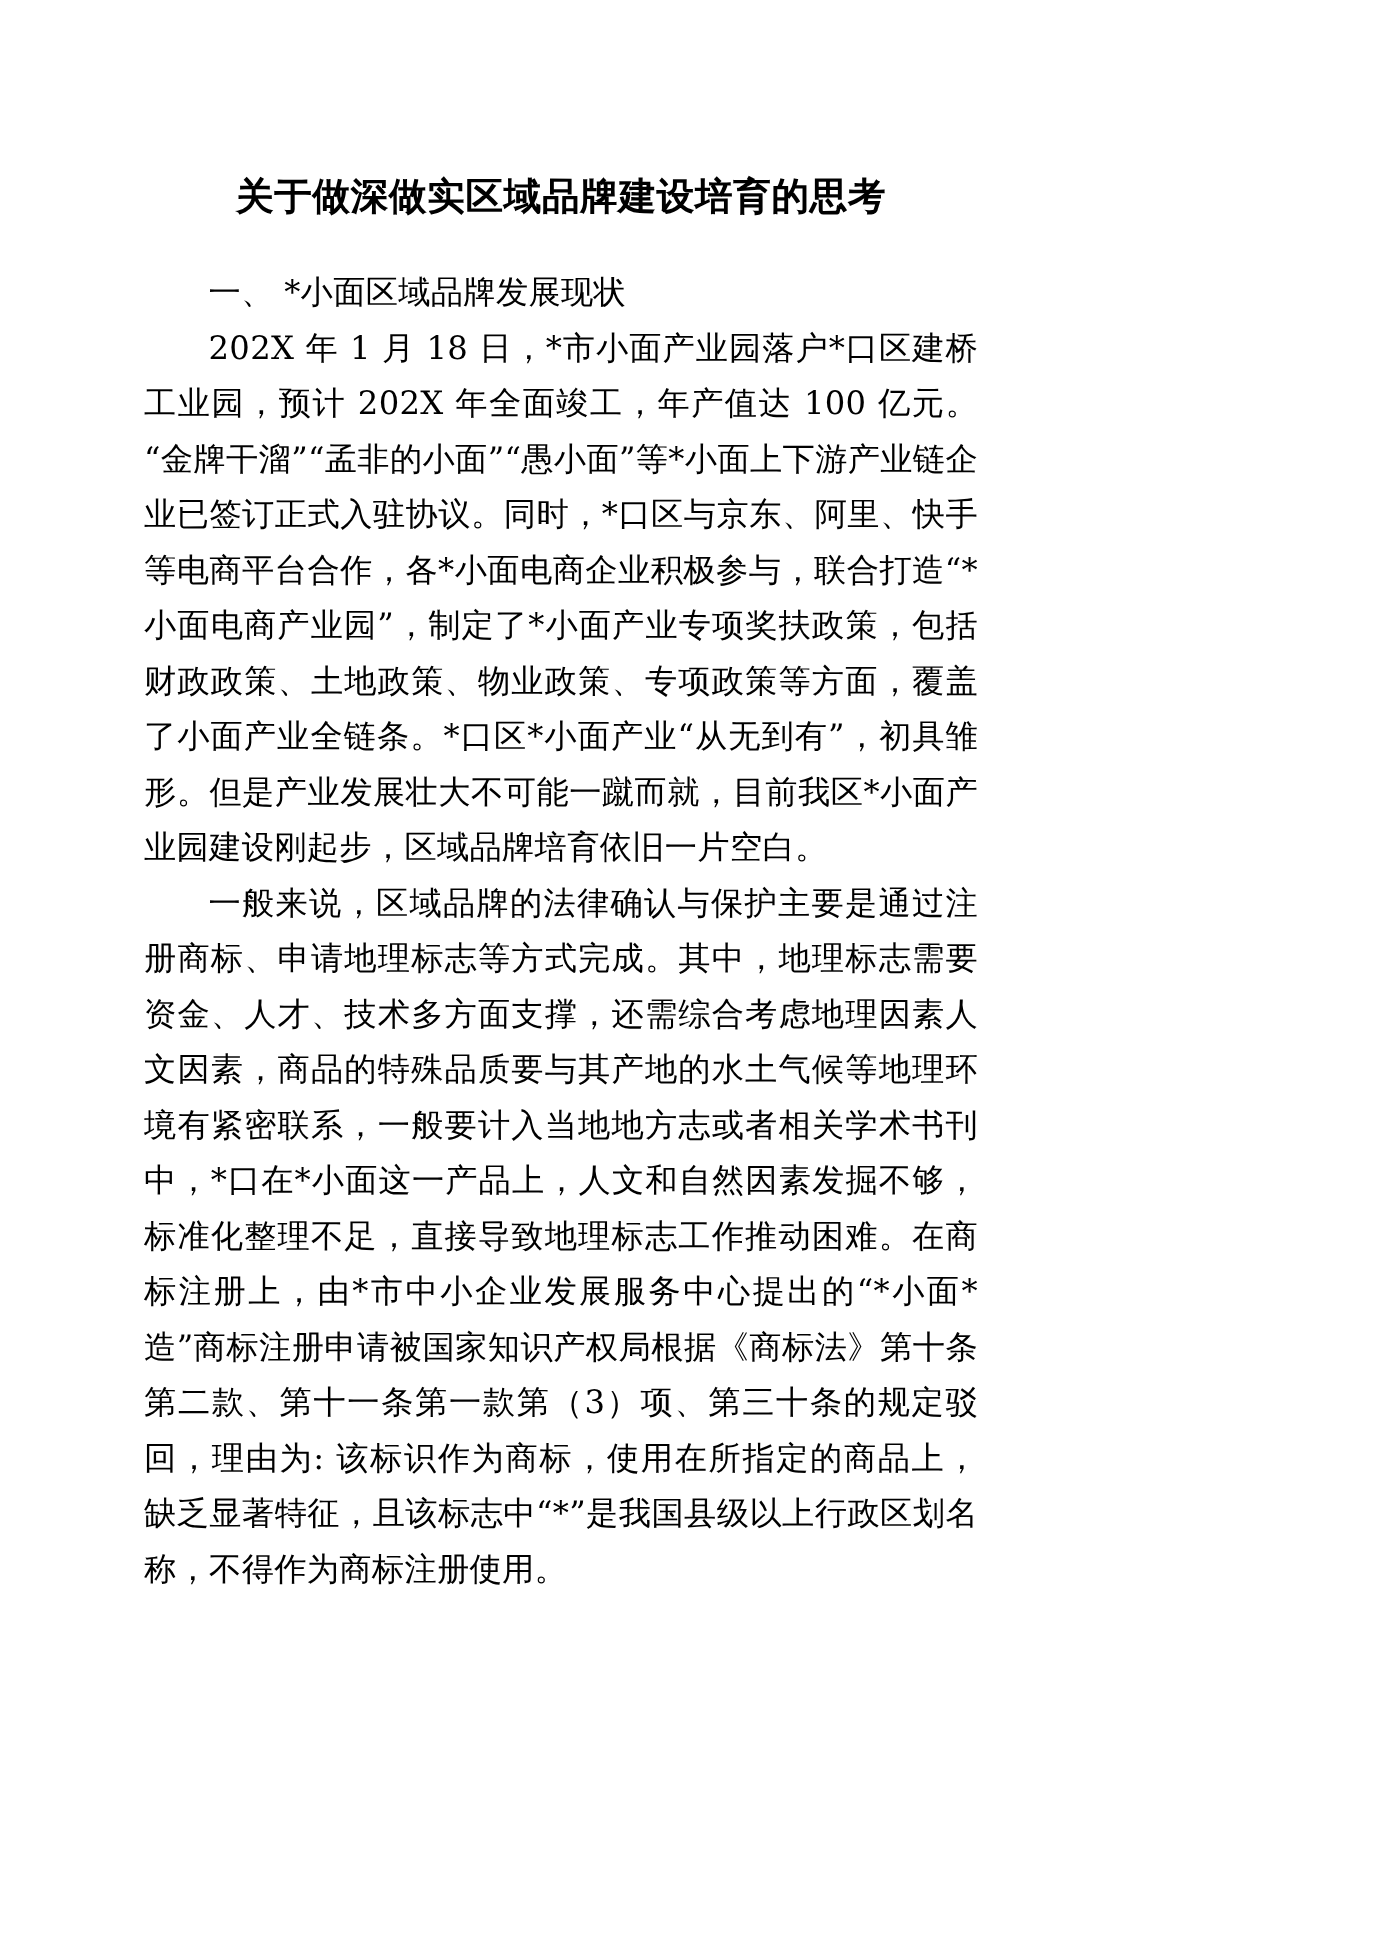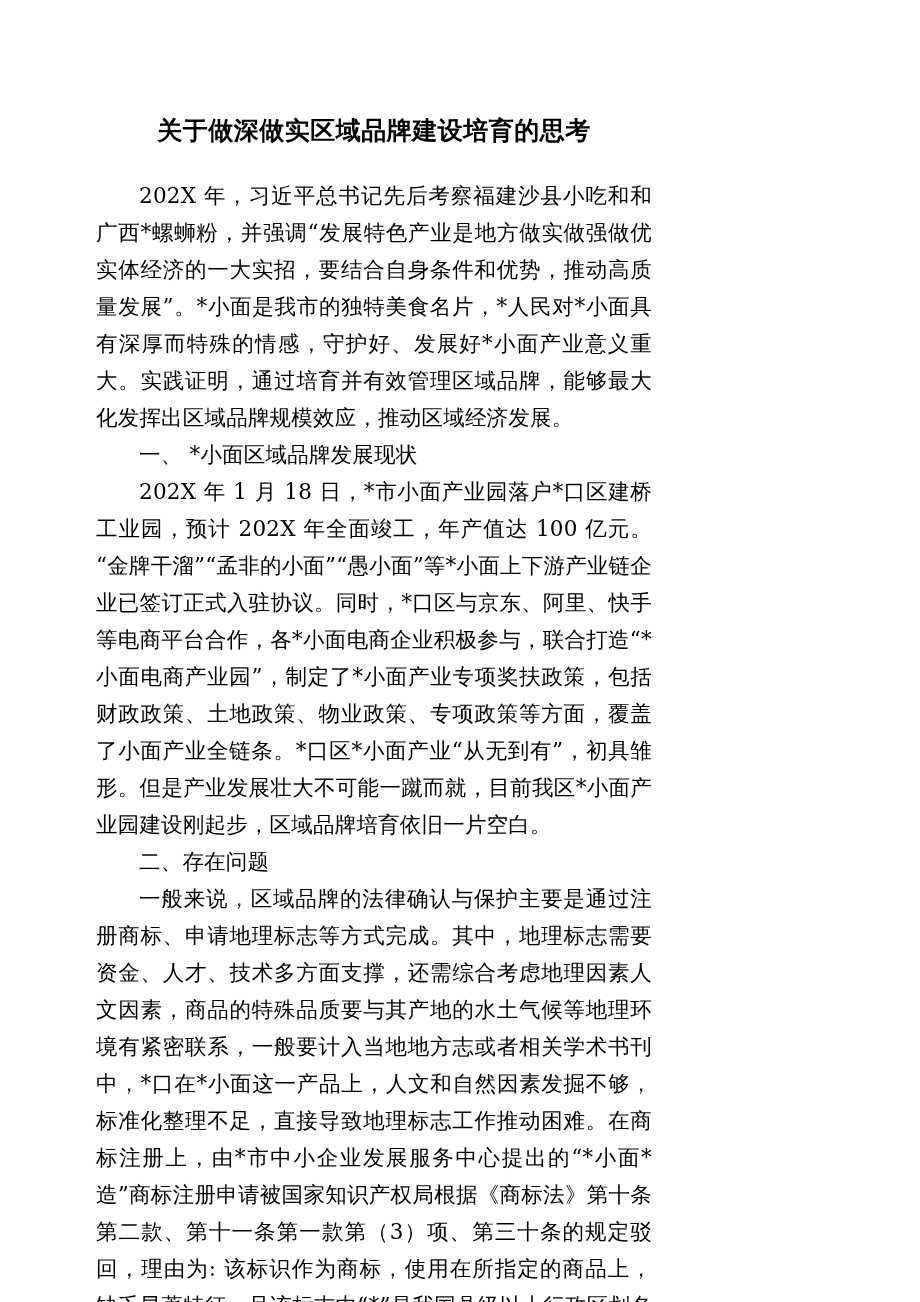--- a/index.html
+++ b/index.html
@@ -49,24 +49,22 @@
     letter-spacing: 0.2px;
   }
 </style>
 </head>
 <body>
 
 <div class="page">
 
   <h1 class="doc-title">关于做深做实区域品牌建设培育的思考</h1>
 
-  <p class="para">202X 年，习近平总书记先后考察福建沙县小吃和和广西*螺蛳粉，并强调“发展特色产业是地方做实做强做优实体经济的一大实招，要结合自身条件和优势，推动高质量发展”。*小面是我市的独特美食名片，*人民对*小面具有深厚而特殊的情感，守护好、发展好*小面产业意义重大。实践证明，通过培育并有效管理区域品牌，能够最大化发挥出区域品牌规模效应，推动区域经济发展。</p>
 
   <p class="heading spaced-heading">一、  *小面区域品牌发展现状</p>
 
   <p class="para">202X 年 1 月 18 日，*市小面产业园落户*口区建桥工业园，预计 202X 年全面竣工，年产值达 100 亿元。 “金牌干溜”“孟非的小面”“愚小面”等*小面上下游产业链企业已签订正式入驻协议。同时，*口区与京东、阿里、快手等电商平台合作，各*小面电商企业积极参与，联合打造“*小面电商产业园”，制定了*小面产业专项奖扶政策，包括财政政策、土地政策、物业政策、专项政策等方面，覆盖了小面产业全链条。*口区*小面产业“从无到有”，初具雏形。但是产业发展壮大不可能一蹴而就，目前我区*小面产业园建设刚起步，区域品牌培育依旧一片空白。</p>
 
-  <p class="heading">二、存在问题</p>
 
 
   <p class="para">一般来说，区域品牌的法律确认与保护主要是通过注册商标、申请地理标志等方式完成。其中，地理标志需要资金、人才、技术多方面支撑，还需综合考虑地理因素人文因素，商品的特殊品质要与其产地的水土气候等地理环境有紧密联系，一般要计入当地地方志或者相关学术书刊中，*口在*小面这一产品上，人文和自然因素发掘不够，标准化整理不足，直接导致地理标志工作推动困难。在商标注册上，由*市中小企业发展服务中心提出的“*小面*造”商标注册申请被国家知识产权局根据《商标法》第十条第二款、第十一条第一款第（3）项、第三十条的规定驳回，理由为: 该标识作为商标，使用在所指定的商品上，缺乏显著特征，且该标志中“*”是我国县级以上行政区划名称，不得作为商标注册使用。</p>
 
 </div>
 
 </body></html>

